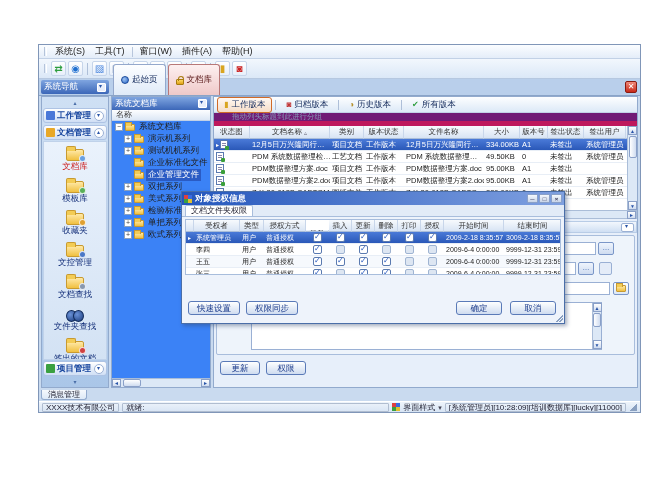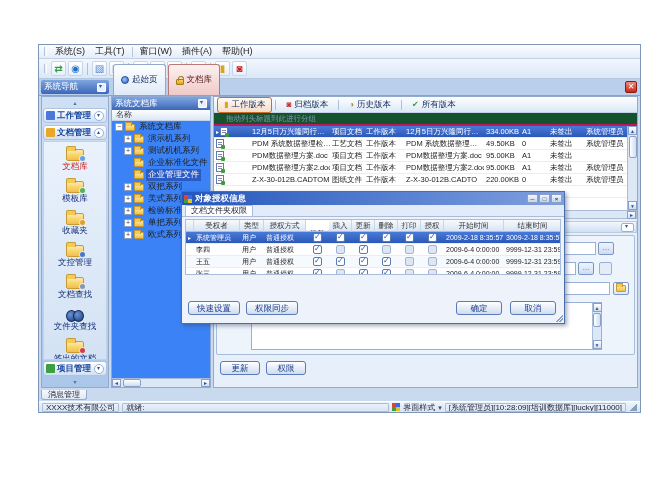--- a/index.html
+++ b/index.html
@@ -75,21 +75,21 @@
   .harrow{width:9px;height:8px;background:linear-gradient(#fff,#cfdcf0);border:1px solid #8aa0c8;font-size:5px;color:#2a55a8;text-align:center;line-height:7px;flex:none}
   .harrow.l::before{content:"◄"}.harrow.r::before{content:"►"}
   .hthumb{width:18px;height:8px;background:linear-gradient(#fff,#cfdcf0);border:1px solid #8aa0c8;border-radius:2px;margin-left:2px}
   
   .content{position:absolute;left:174px;right:2px;top:0;bottom:2px;background:#e7effa;border:1px solid #92aacd}
   .vtabs{height:16px;display:flex;align-items:center;background:linear-gradient(#fdfeff,#dce9f7);border-bottom:1px solid #c2d1e6;padding-left:3px}
   .vtab{display:flex;align-items:center;gap:3px;font-size:8.5px;color:#1a3060;padding:1px 6px;border-radius:3px;border:1px solid transparent;white-space:nowrap}
   .vtab.active{background:linear-gradient(#fff8f2,#f6ddc8);border-color:#d06a28}
   .vicon{font-size:8px;line-height:8px}
   .vsep{width:1px;height:10px;background:#aebfd8;margin:0 3px}
-  .groupbar{height:13px;background:#14532d;border-bottom:2px solid #be185d;font-size:7.5px;color:#8595b5;display:flex;align-items:center;padding-left:12px}
+  .groupbar{height:13px;background:#701a75;border-bottom:5px solid #be185d;font-size:7.5px;color:#8595b5;display:flex;align-items:center;padding-left:18px}
   .gridarea{position:absolute;left:0;right:0;top:29px;height:84px;background:#fff;overflow:hidden}
   .ghead{display:flex;height:13px}
   .gh{background:linear-gradient(#f7fafd,#d8e4f4);border-right:1px solid #c8d6ea;border-bottom:1px solid #aabdd8;
     font-size:7.5px;color:#333;display:flex;align-items:center;justify-content:center;flex:none;overflow:hidden;white-space:nowrap}
   .gh.sorted::after{content:"▵";font-size:6px;margin-left:2px;color:#667}
   .grow{display:flex;height:12px;border-bottom:1px solid #e8eef6;font-size:7.5px;color:#222;background:#fff}
   .grow.selected{background:linear-gradient(#4a7ad8,#2a58b8);color:#fff}
   .gcell{padding:0 2px;overflow:hidden;white-space:nowrap;display:flex;align-items:center;flex:none}
   .marker::before{content:"▸";font-size:6px;margin-right:1px}
   .docicon{width:8px;height:9px;background:#fff;border:1px solid #5a7ab0;position:relative;flex:none;margin-right:2px}
@@ -360,20 +360,32 @@
           </div>
           <span class="vsep"></span>
           <div class="vtab">
             <span class="vicon" style="color: rgb(46, 158, 62);">✔</span>
             <span>所有版本</span>
           </div>
         </div>
       <div class="groupbar">拖动列头标题到此进行分组</div>
 
       <div class="gridarea">
+        <div class="ghead" id="grid-head">
+            <span class="gh" style="width: 36px;">状态图</span>
+            <span class="gh sorted" style="width: 80px;">文档名称</span>
+            <span class="gh" style="width: 34px;">类别</span>
+            <span class="gh" style="width: 40px;">版本状态</span>
+            <span class="gh" style="width: 80px;">文件名称</span>
+            <span class="gh" style="width: 36px;">大小</span>
+            <span class="gh" style="width: 28px;">版本号</span>
+            <span class="gh" style="width: 36px;">签出状态</span>
+            <span class="gh" style="width: 42px;">签出用户</span>
+            <span class="gh" style="flex: 1 1 0%;"></span>
+          </div>
         <div id="grid-body">
             <div class="grow selected">
               <span class="gcell marker" style="width: 36px;">
                 <span class="docicon"></span>
               </span>
               <span class="gcell" style="width: 80px;">12月5日万兴隆同行…</span>
               <span class="gcell" style="width: 34px;">项目文档</span>
               <span class="gcell" style="width: 40px;">工作版本</span>
               <span class="gcell" style="width: 80px;">12月5日万兴隆同行…</span>
               <span class="gcell" style="width: 36px;">334.00KB</span>

